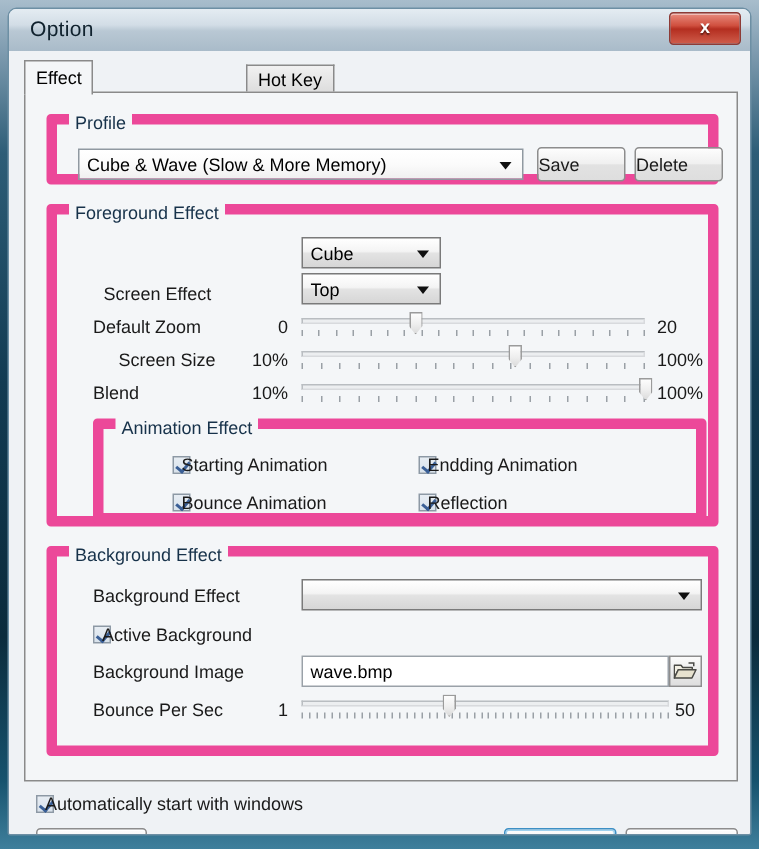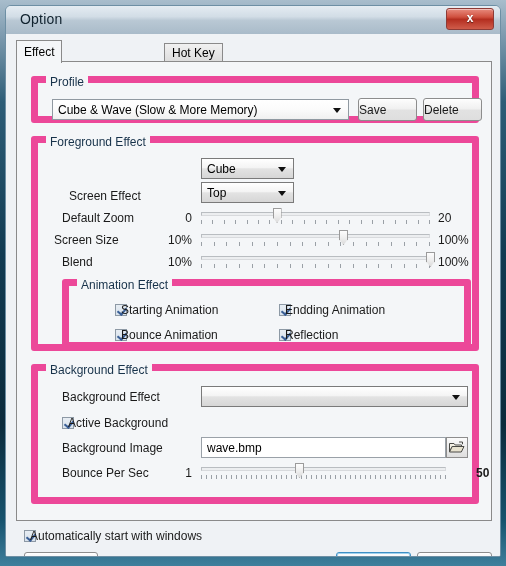--- a/index.html
+++ b/index.html
@@ -380,21 +380,21 @@
                 <i style="left:182px"></i>
                 <i style="left:194px"></i>
                 <i style="left:205px"></i>
                 <i style="left:217px"></i>
                 <i style="left:228px"></i>
               </div>
             <div class="thumb" style="left: 75.57px;"></div>
           </div>
           <div class="lbl" style="left:400px; top:68px;">20</div>
 
-          <div class="lbl" style="left:16px; top:90px;">Screen Size</div>
+          <div class="lbl" style="left:41px; top:90px;">Screen Size</div>
           <div class="lbl r" style="left:108px; top:90px; width:46px;">10%</div>
           <div class="slider" id="sl-size" style="left:163px; top:86px; width:229px;">
             <div class="track"></div>
             <div class="ticks">
                 <i style="left:0px"></i>
                 <i style="left:13px"></i>
                 <i style="left:25px"></i>
                 <i style="left:38px"></i>
                 <i style="left:51px"></i>
                 <i style="left:63px"></i>
@@ -543,21 +543,21 @@
                 <i style="left:214px"></i>
                 <i style="left:219px"></i>
                 <i style="left:224px"></i>
                 <i style="left:229px"></i>
                 <i style="left:234px"></i>
                 <i style="left:239px"></i>
                 <i style="left:244px"></i>
               </div>
             <div class="thumb" style="left: 98px;"></div>
           </div>
-          <div class="lbl" style="left:438px; top:95px;font-weight:bold;">50</div>
+          <div class="lbl" style="left:412px; top:95px;">50</div>
         </div>
 
       </div>
 
       <div class="bottom">
         <div class="cb" style="left:18px; top:6px;">
           <span class="box"></span>
           <span class="cblabel">Automatically start with windows</span>
         </div>
 

